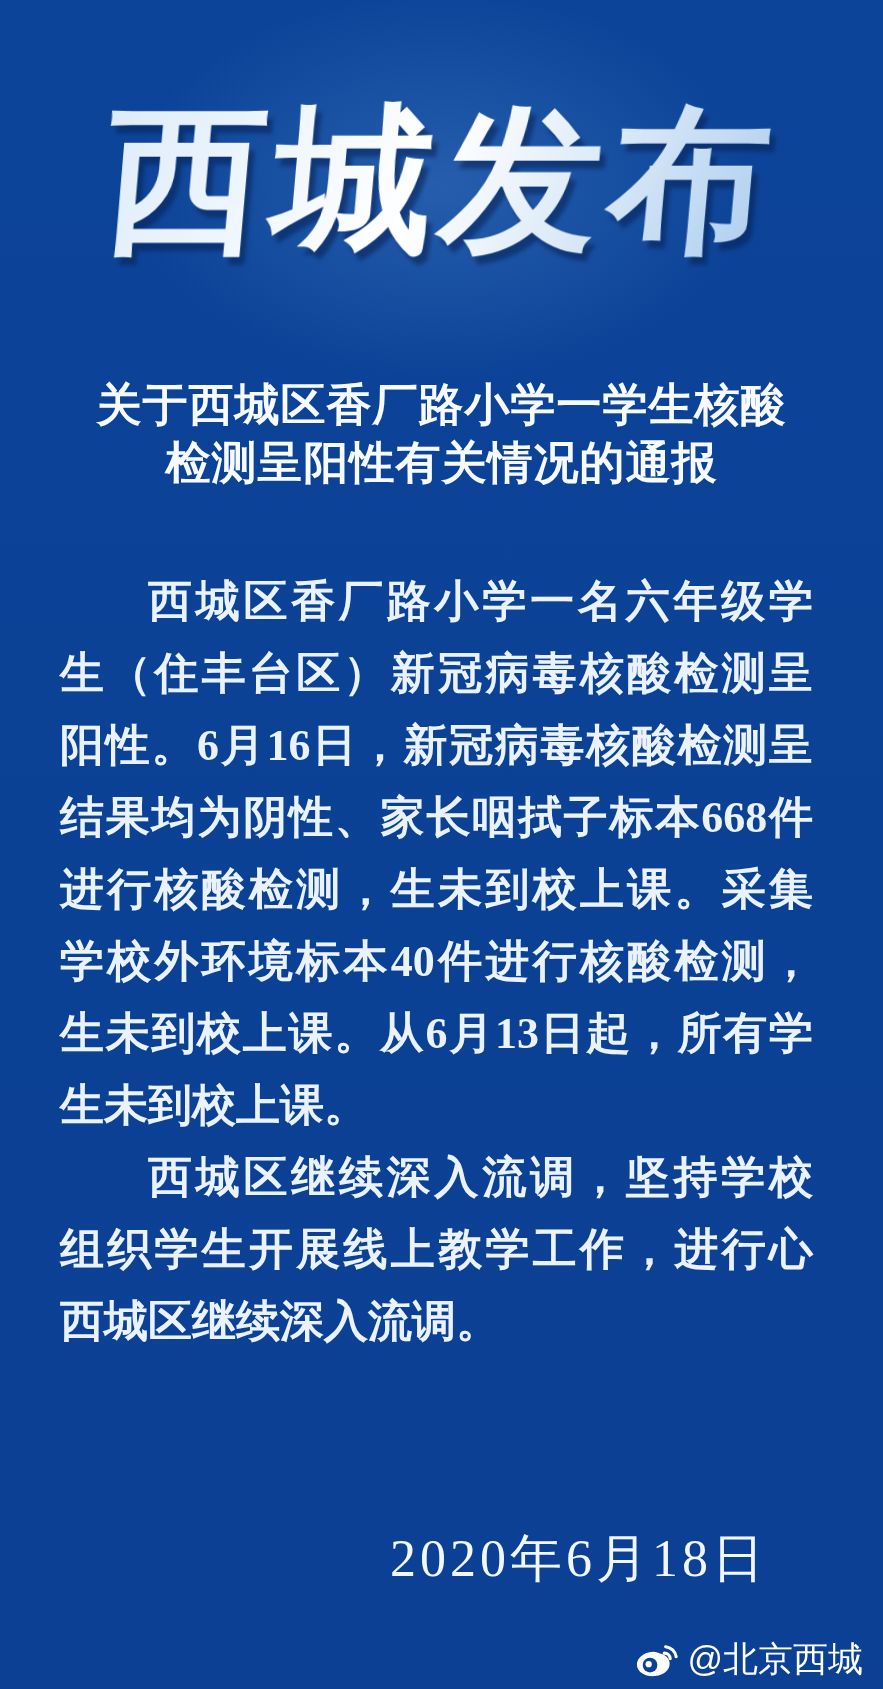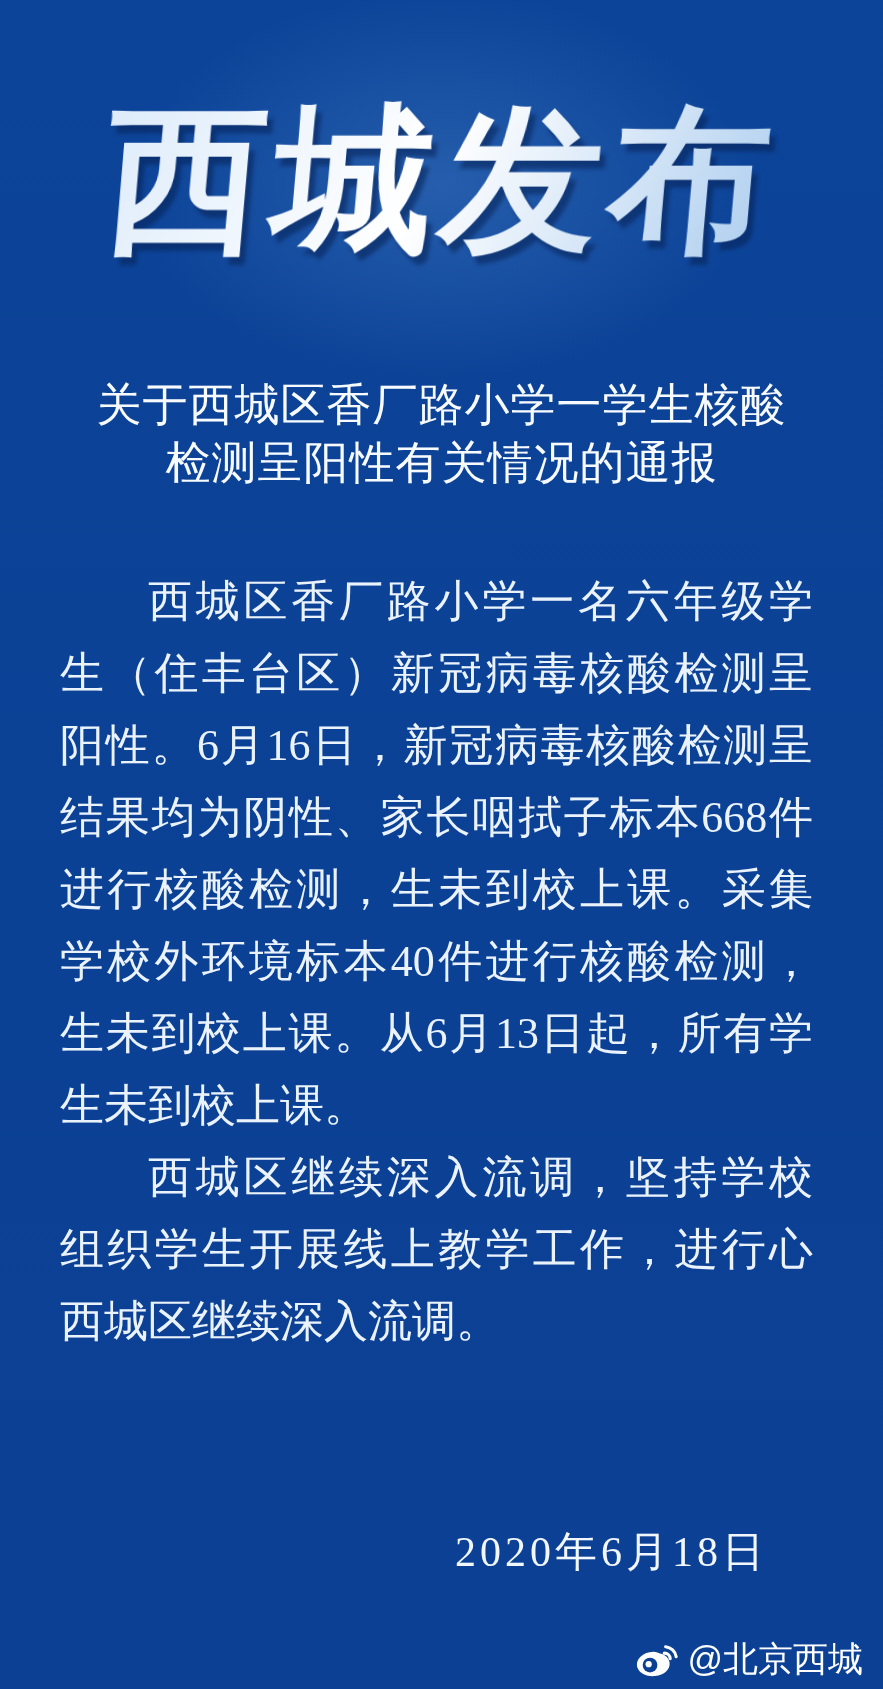--- a/index.html
+++ b/index.html
@@ -38,51 +38,52 @@
     filter: drop-shadow(6px 8px 2px rgba(5,32,84,0.55));
     font-family: "Liberation Sans", sans-serif;
   }
 
   
   .title {
     position: absolute;
     top: 376px; left: 0; right: 0;
     text-align: center;
     font-size: 45px;
-    font-weight: 400;
+    font-weight: 700;
     line-height: 58px;
     color: #f7fbff;
     letter-spacing: 1px;
   }
 
   
   .body-text {
     position: absolute;
     top: 566px;
     left: 60px;
     right: 70px;
     font-family: "Liberation Serif", serif;
     font-size: 44px;
     line-height: 72px;
     color: #eaf2fc;
   }
   .bline {
     text-align: justify;
     text-align-last: justify;
+    font-weight: bold;
   }
   .bline.lastline { text-align-last: left; }
   .bline.indent { text-indent: 2em; }
 
   
   .date-line {
     position: absolute;
     top: 1524px;
     right: 115px;
     font-family: "Liberation Serif", serif;
-    font-size: 42px;
+    font-size: 52px;
     letter-spacing: 4px;
     color: #f2f7fd;
   }
 
   
   .footer {
     position: absolute;
     right: 20px;
     bottom: 6px;
     display: flex;

